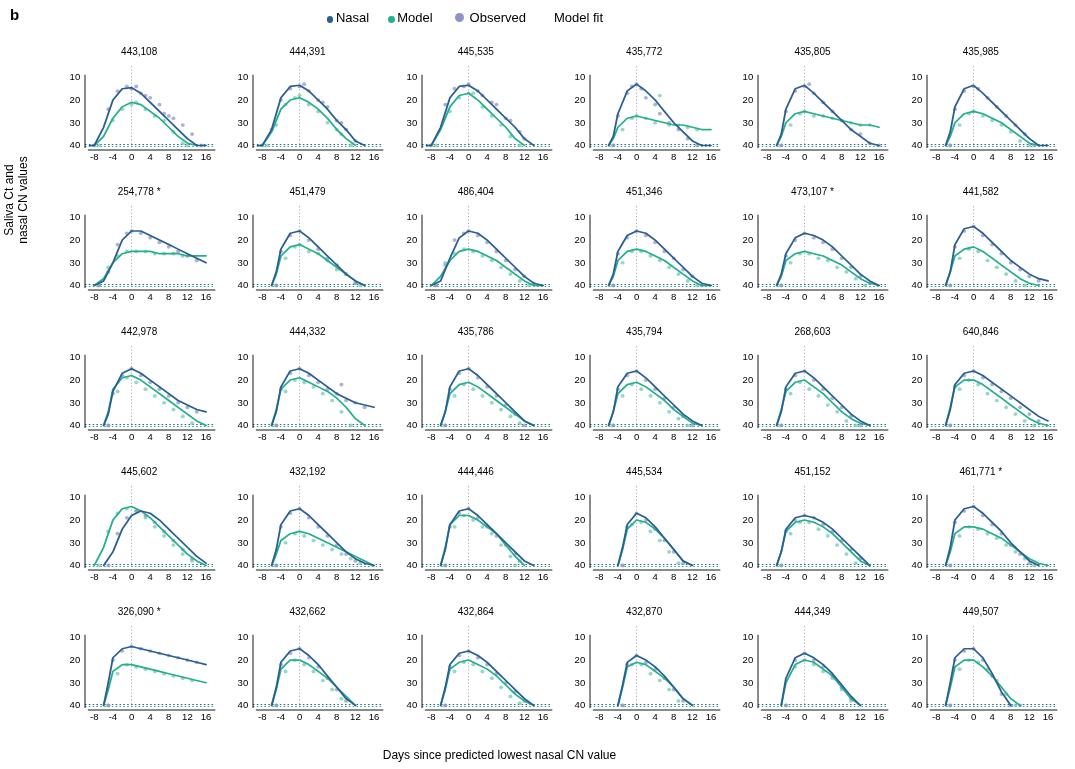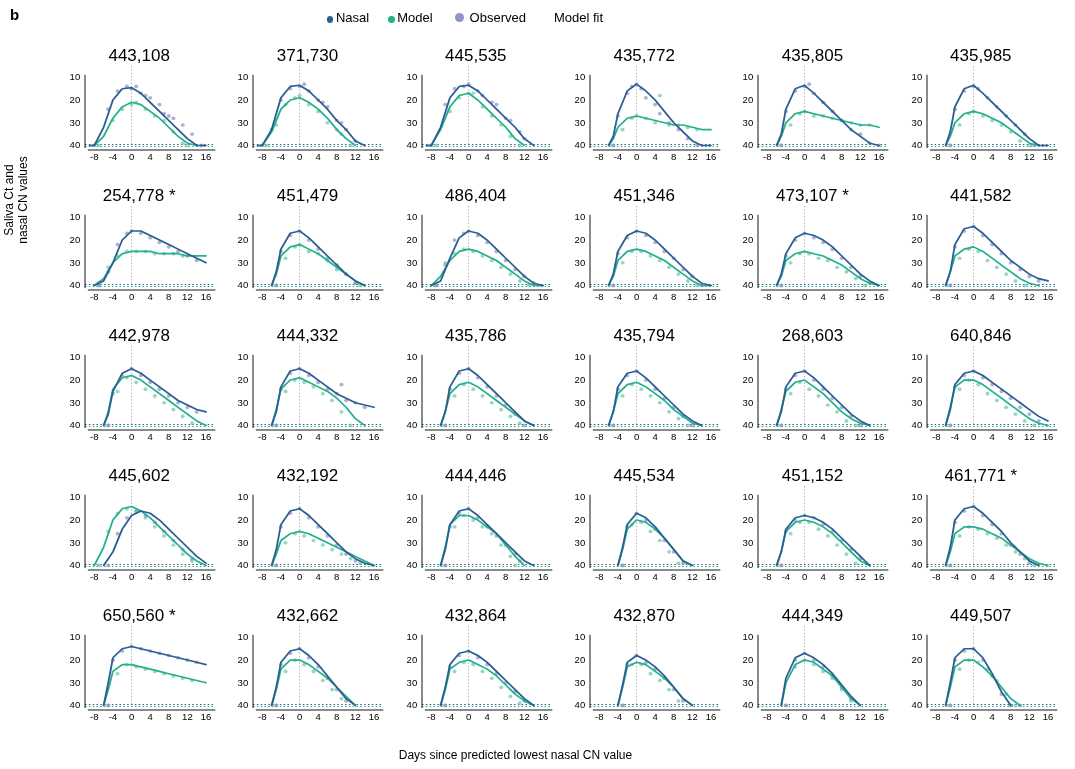--- a/index.html
+++ b/index.html
@@ -9,25 +9,25 @@
   .leg-item{display:flex;align-items:center;gap:6px;}
   .leg-swatch{display:inline-block;}
   .leg-line{width:26px;height:0;border-top:2.6px solid #2b5f93;position:relative;}
   .leg-line.teal{border-top-color:#23b08c;}
   .leg-line.black{border-top-color:#111;}
   .leg-dotpt{width:9px;height:9px;border-radius:50%;background:#8f93c4;}
   .leg-line .nub{position:absolute;left:50%;top:-3.4px;margin-left:-3.4px;width:6.8px;height:6.8px;border-radius:50%;background:#2b5f93;}
   .leg-line.teal .nub{background:#23b08c;}
   #ylabel{position:absolute;left:2px;top:300px;width:200px;text-align:center;font-size:12px;
           transform:rotate(-90deg);transform-origin:left top;}
-  #xlabel{position:absolute;left:16px;top:748px;width:999px;text-align:center;font-size:12px;}
+  #xlabel{position:absolute;left:0;top:748px;width:999px;text-align:center;font-size:12px;}
   #grid{position:absolute;left:55px;top:44px;width:1010px;height:700px;
         display:grid;grid-template-columns:repeat(6,1fr);grid-template-rows:repeat(5,1fr);}
   .cell{position:relative;}
-  .cell-title{position:absolute;top:2px;left:0;width:100%;text-align:center;font-size:17px;}
+  .cell-title{position:absolute;top:2px;left:0;width:100%;text-align:center;font-size:10px;}
   .plot{position:absolute;left:30px;top:22px;right:8px;bottom:34px;text-align:right;}
   svg.pl{display:block;width:100%;height:100%;overflow:visible;}
   .ytick{font-size:10px;fill:#000;}
   .xtick{font-size:10px;fill:#000;}
   .axisline{stroke:#000;stroke-width:1;}
   .vref{stroke:#9a9a9a;stroke-width:0.8;stroke-dasharray:1.6 2.2;}
   .lodline{stroke-width:1.1;stroke-dasharray:1.6 2.4;fill:none;}
   .fitline{fill:none;stroke-width:1.9;stroke-linejoin:round;stroke-linecap:round;}
   .obs{opacity:0.72;}
 </style>
@@ -118,21 +118,21 @@
           <circle cx="92.28571428571429" cy="59.67567567567568" r="2.1" fill="#8f93c4" class="obs"></circle>
           <circle cx="102" cy="67.45945945945947" r="2.1" fill="#8f93c4" class="obs"></circle>
           <circle cx="111.71428571428571" cy="77.83783783783784" r="2.1" fill="#8f93c4" class="obs"></circle>
           <circle cx="121.42857142857143" cy="90.8108108108108" r="2.1" fill="#8f93c4" class="obs"></circle>
           <path d="M 4.86 90.81 L 9.71 90.81 L 19.43 80.43 L 29.14 59.68 L 38.86 46.70 L 48.57 41.51 L 58.29 44.11 L 68.00 51.89 L 77.71 59.68 L 87.43 70.05 L 97.14 80.43 L 106.86 88.22 L 116.57 90.81" class="fitline" stroke="#23b08c"></path>
           <path d="M 4.86 90.81 L 9.71 90.81 L 19.43 70.05 L 29.14 38.92 L 38.86 25.95 L 48.57 24.65 L 58.29 31.14 L 68.00 41.51 L 77.71 51.89 L 87.43 62.27 L 97.14 72.65 L 106.86 83.03 L 116.57 90.81 L 126.29 90.81" class="fitline" stroke="#2b5f93"></path>
         </svg>
       </div>
     </div>
     <div class="cell">
-      <div class="cell-title">371,730</div>
+      <div class="cell-title">444,391</div>
       <div class="plot">
         <svg class="pl" viewBox="0 0 136 96" preserveAspectRatio="none">
           <line x1="48.57142857142857" y1="0" x2="48.57142857142857" y2="91.8108108108108" class="vref"></line>
           <line x1="0" y1="89.71081081081081" x2="136" y2="89.71081081081081" stroke="#2b5f93" class="lodline"></line>
           <line x1="0" y1="91.9108108108108" x2="136" y2="91.9108108108108" stroke="#23b08c" class="lodline"></line>
           <line x1="0" y1="9.972972972972974" x2="0" y2="93.8108108108108" class="axisline"></line>
           <line x1="-3" y1="12.972972972972974" x2="0" y2="12.972972972972974" class="ticm"></line>
           <text x="-5" y="16.172972972972975" text-anchor="end" class="ytick" font-size="9">10</text>
           <line x1="-3" y1="38.91891891891892" x2="0" y2="38.91891891891892" class="ticm"></line>
           <text x="-5" y="42.11891891891892" text-anchor="end" class="ytick" font-size="9">20</text>
@@ -1425,21 +1425,21 @@
           <circle cx="77.71428571428571" cy="54.486486486486484" r="2.1" fill="#8f93c4" class="obs"></circle>
           <circle cx="87.42857142857143" cy="67.45945945945947" r="2.1" fill="#8f93c4" class="obs"></circle>
           <circle cx="97.14285714285714" cy="77.83783783783784" r="2.1" fill="#8f93c4" class="obs"></circle>
           <circle cx="106.85714285714286" cy="88.21621621621622" r="2.1" fill="#8f93c4" class="obs"></circle>
           <path d="M 19.43 90.81 L 24.29 75.24 L 29.14 54.49 L 38.86 46.70 L 48.57 46.70 L 58.29 49.30 L 68.00 54.49 L 77.71 59.68 L 87.43 67.46 L 97.14 75.24 L 106.86 83.03 L 116.57 88.22 L 126.29 90.81" class="fitline" stroke="#23b08c"></path>
           <path d="M 19.43 90.81 L 24.29 70.05 L 29.14 38.92 L 38.86 25.95 L 48.57 23.35 L 58.29 31.14 L 68.00 41.51 L 77.71 51.89 L 87.43 64.86 L 97.14 75.24 L 106.86 85.62 L 116.57 90.81" class="fitline" stroke="#2b5f93"></path>
         </svg>
       </div>
     </div>
     <div class="cell">
-      <div class="cell-title">650,560 *</div>
+      <div class="cell-title">326,090 *</div>
       <div class="plot">
         <svg class="pl" viewBox="0 0 136 96" preserveAspectRatio="none">
           <line x1="48.57142857142857" y1="0" x2="48.57142857142857" y2="91.8108108108108" class="vref"></line>
           <line x1="0" y1="89.71081081081081" x2="136" y2="89.71081081081081" stroke="#2b5f93" class="lodline"></line>
           <line x1="0" y1="91.9108108108108" x2="136" y2="91.9108108108108" stroke="#23b08c" class="lodline"></line>
           <line x1="0" y1="9.972972972972974" x2="0" y2="93.8108108108108" class="axisline"></line>
           <line x1="-3" y1="12.972972972972974" x2="0" y2="12.972972972972974" class="ticm"></line>
           <text x="-5" y="16.172972972972975" text-anchor="end" class="ytick" font-size="9">10</text>
           <line x1="-3" y1="38.91891891891892" x2="0" y2="38.91891891891892" class="ticm"></line>
           <text x="-5" y="42.11891891891892" text-anchor="end" class="ytick" font-size="9">20</text>

